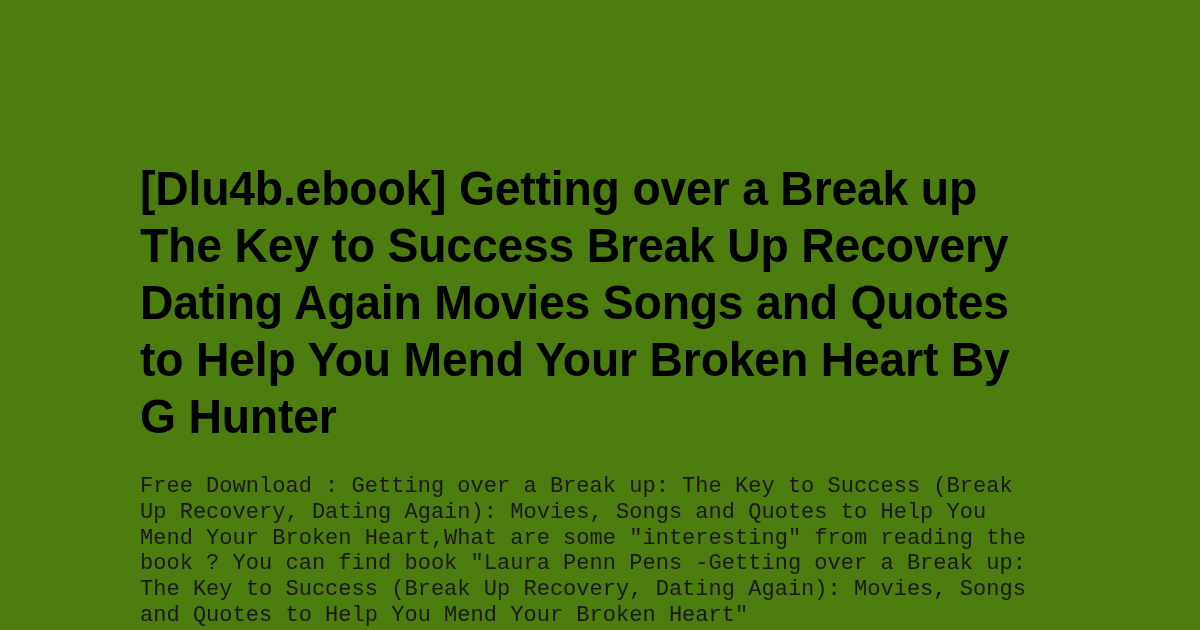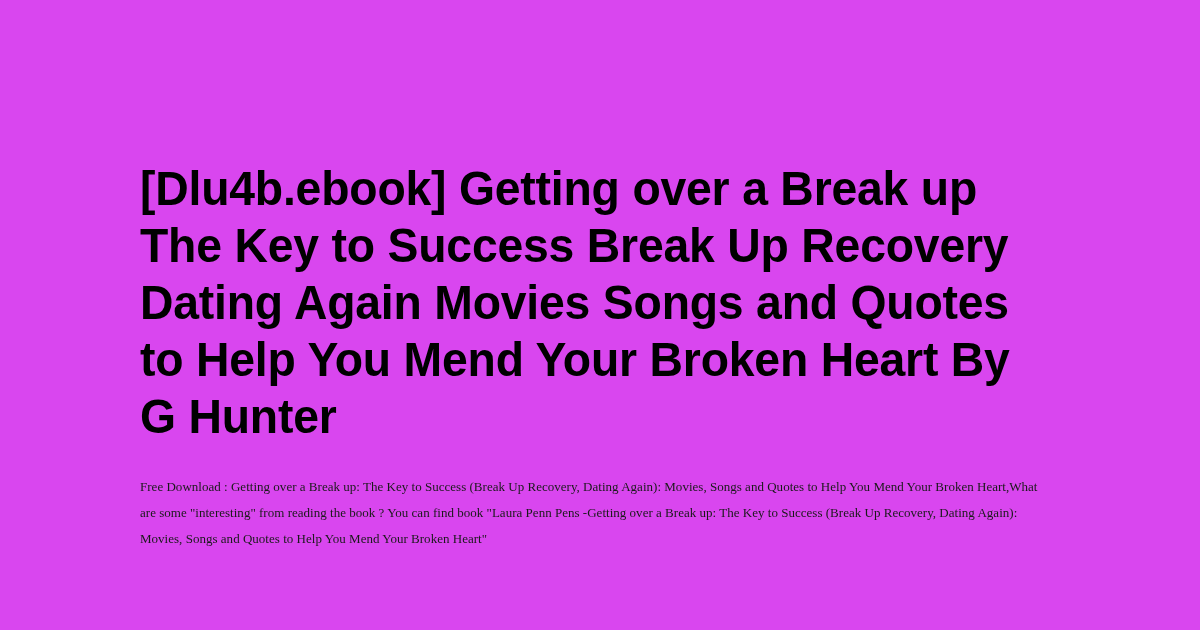--- a/index.html
+++ b/index.html
@@ -13,21 +13,21 @@
     height: 630px;
     overflow: hidden;
     font-family: "Liberation Sans", sans-serif;
     -webkit-font-smoothing: antialiased;
   }
 
   .doc-preview {
     position: relative;
     width: 1200px;
     height: 630px;
-    background: #d946ef;
+    background: #4d7c0f;
     box-sizing: border-box;
   }
 
   .content-block {
     position: absolute;
     left: 140px;
     top: 160px;
     width: 908px;
   }
 
@@ -41,23 +41,23 @@
     margin: 0;
     padding: 0;
     
     transform: scaleX(0.965);
     transform-origin: left top;
     width: 941px;
     word-wrap: break-word;
   }
 
   .doc-body {
-    font-family: Liberation Serif, serif;
+    font-family: Liberation Mono, monospace;
     font-weight: normal;
-    font-size: 13px;
+    font-size: 22px;
     line-height: 25.8px;
     color: #1a1a1a;
     margin: 0;
     padding: 0;
     margin-top: 29px;
     width: 908px;
     letter-spacing: 0.02px;
     word-wrap: break-word;
   }
 </style>

